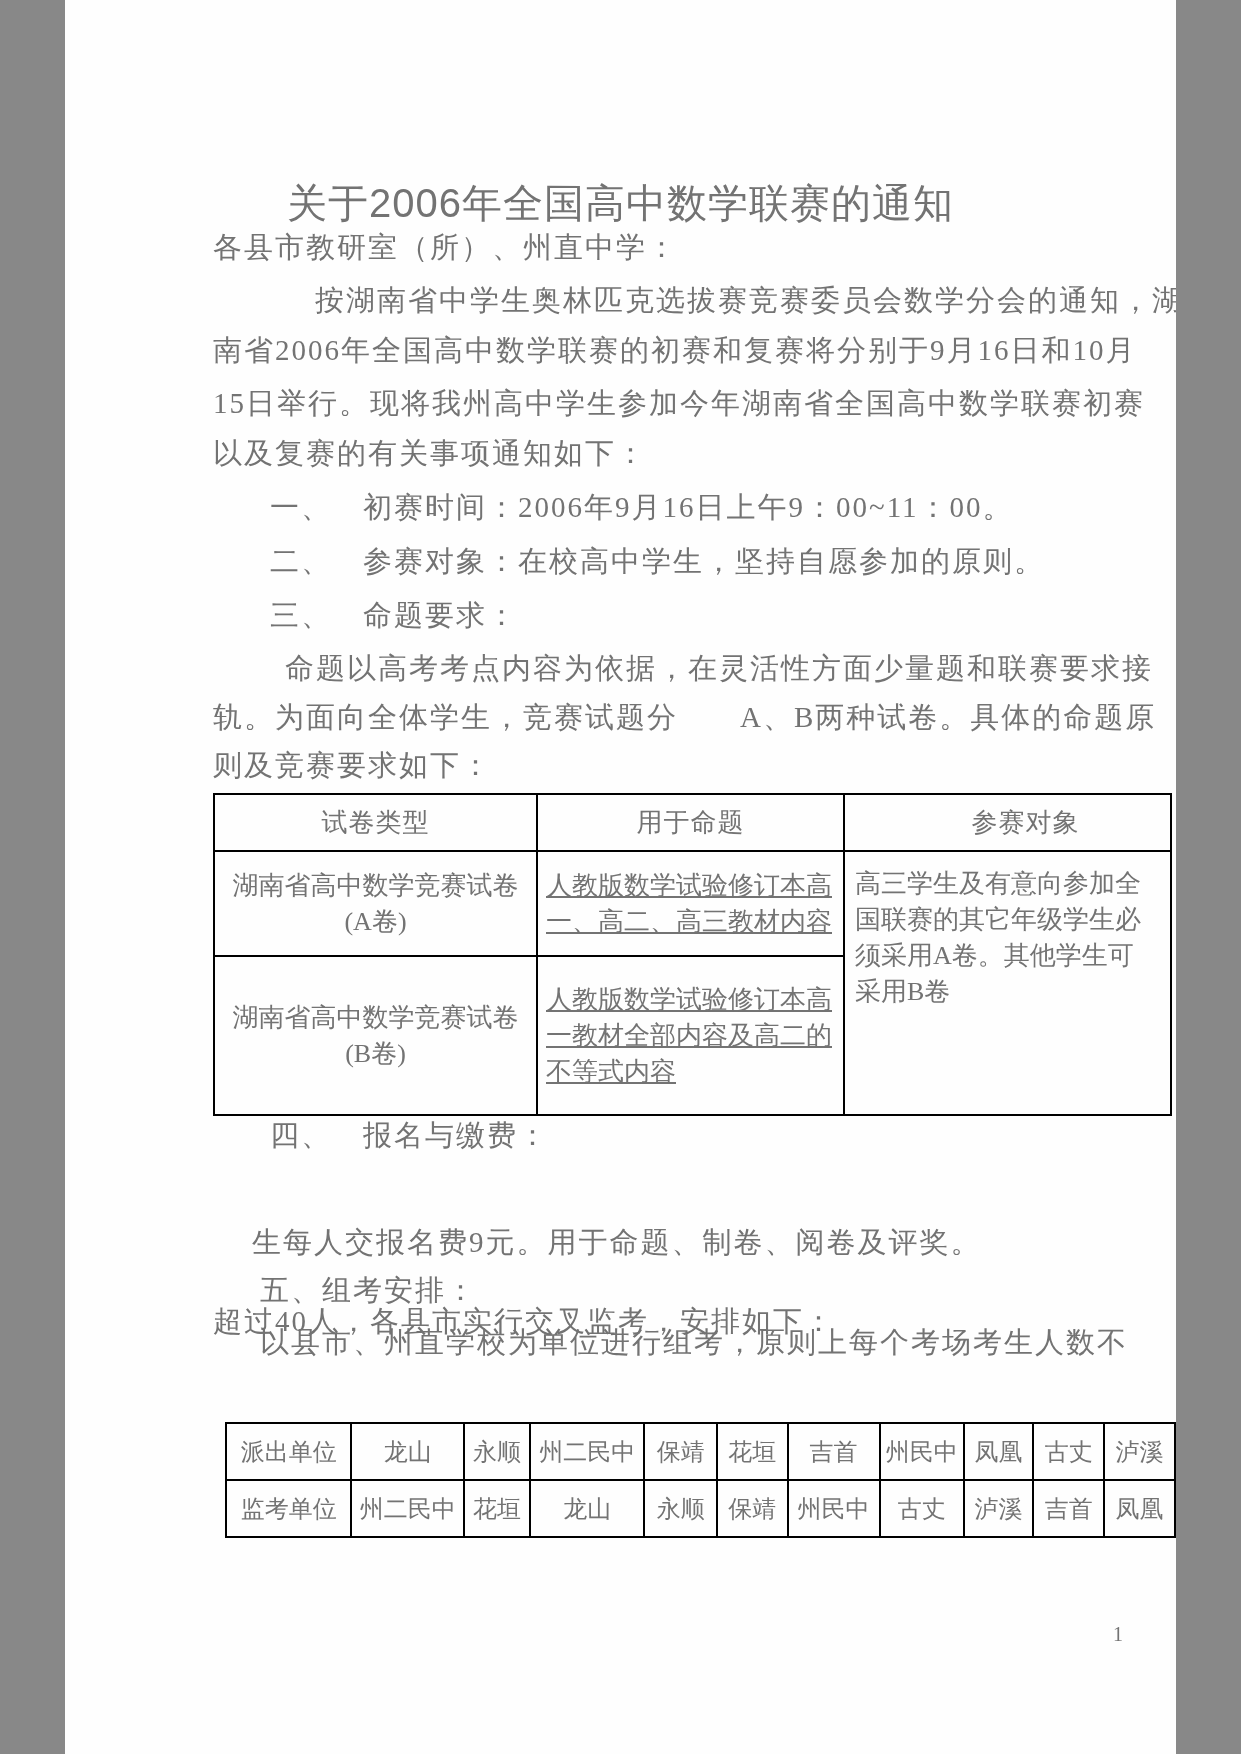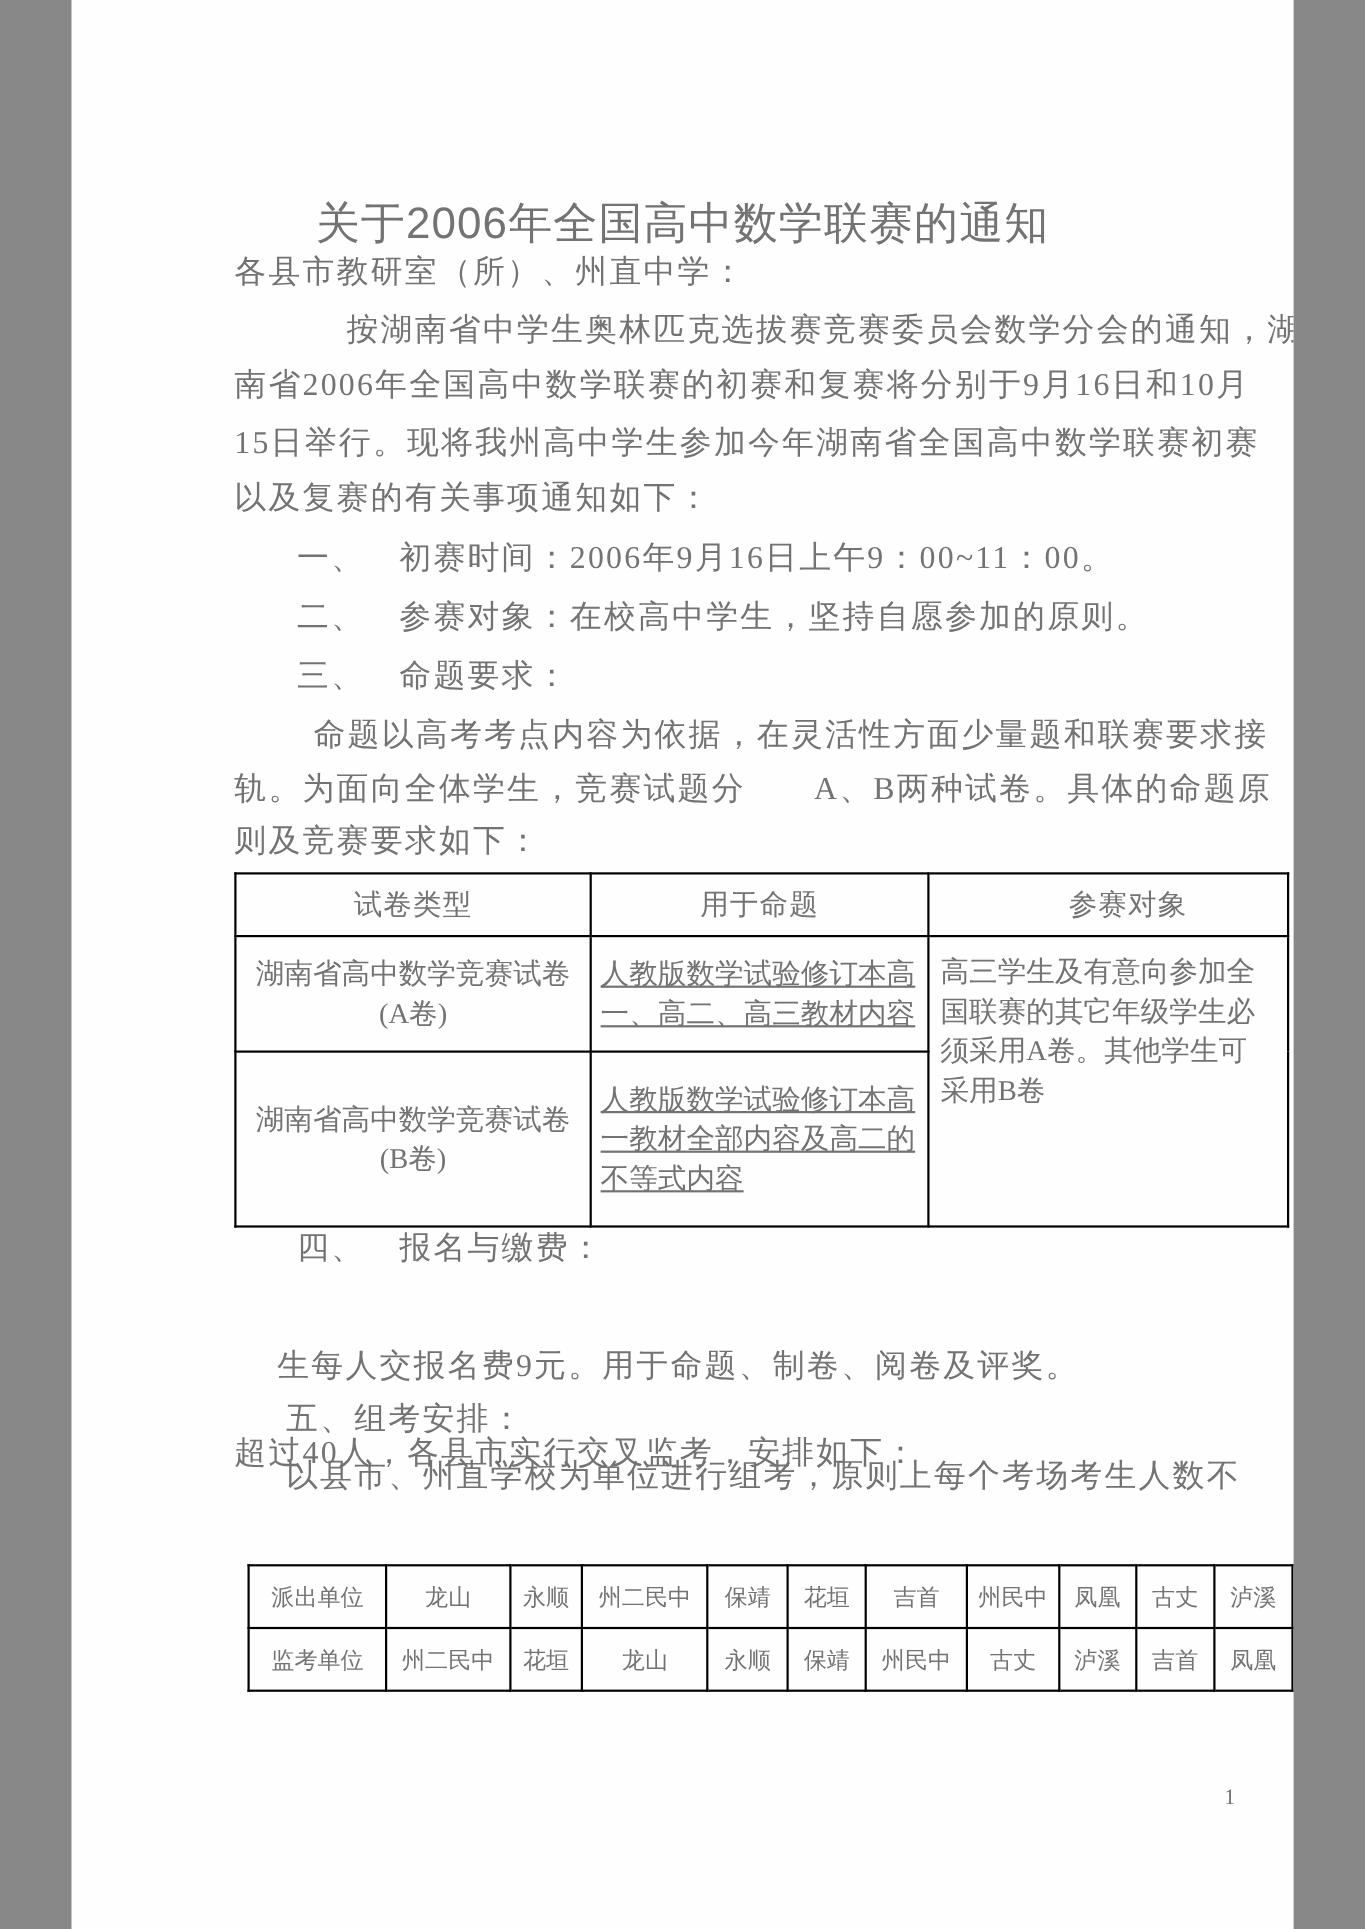--- a/index.html
+++ b/index.html
@@ -76,21 +76,21 @@
     vertical-align: top !important;
     padding: 14px 4px 0 10px !important;
   }
   
   .invig-table {
     position: absolute;
     left: 160px;
     top: 1422px;
     border-collapse: collapse;
     table-layout: fixed;
-    font-size: 21px;
+    font-size: 24px;
   }
   .invig-table td {
     border: 2px solid #000;
     height: 55px;
     text-align: center;
     vertical-align: middle;
     padding: 0;
     white-space: nowrap;
     overflow: hidden;
   }

